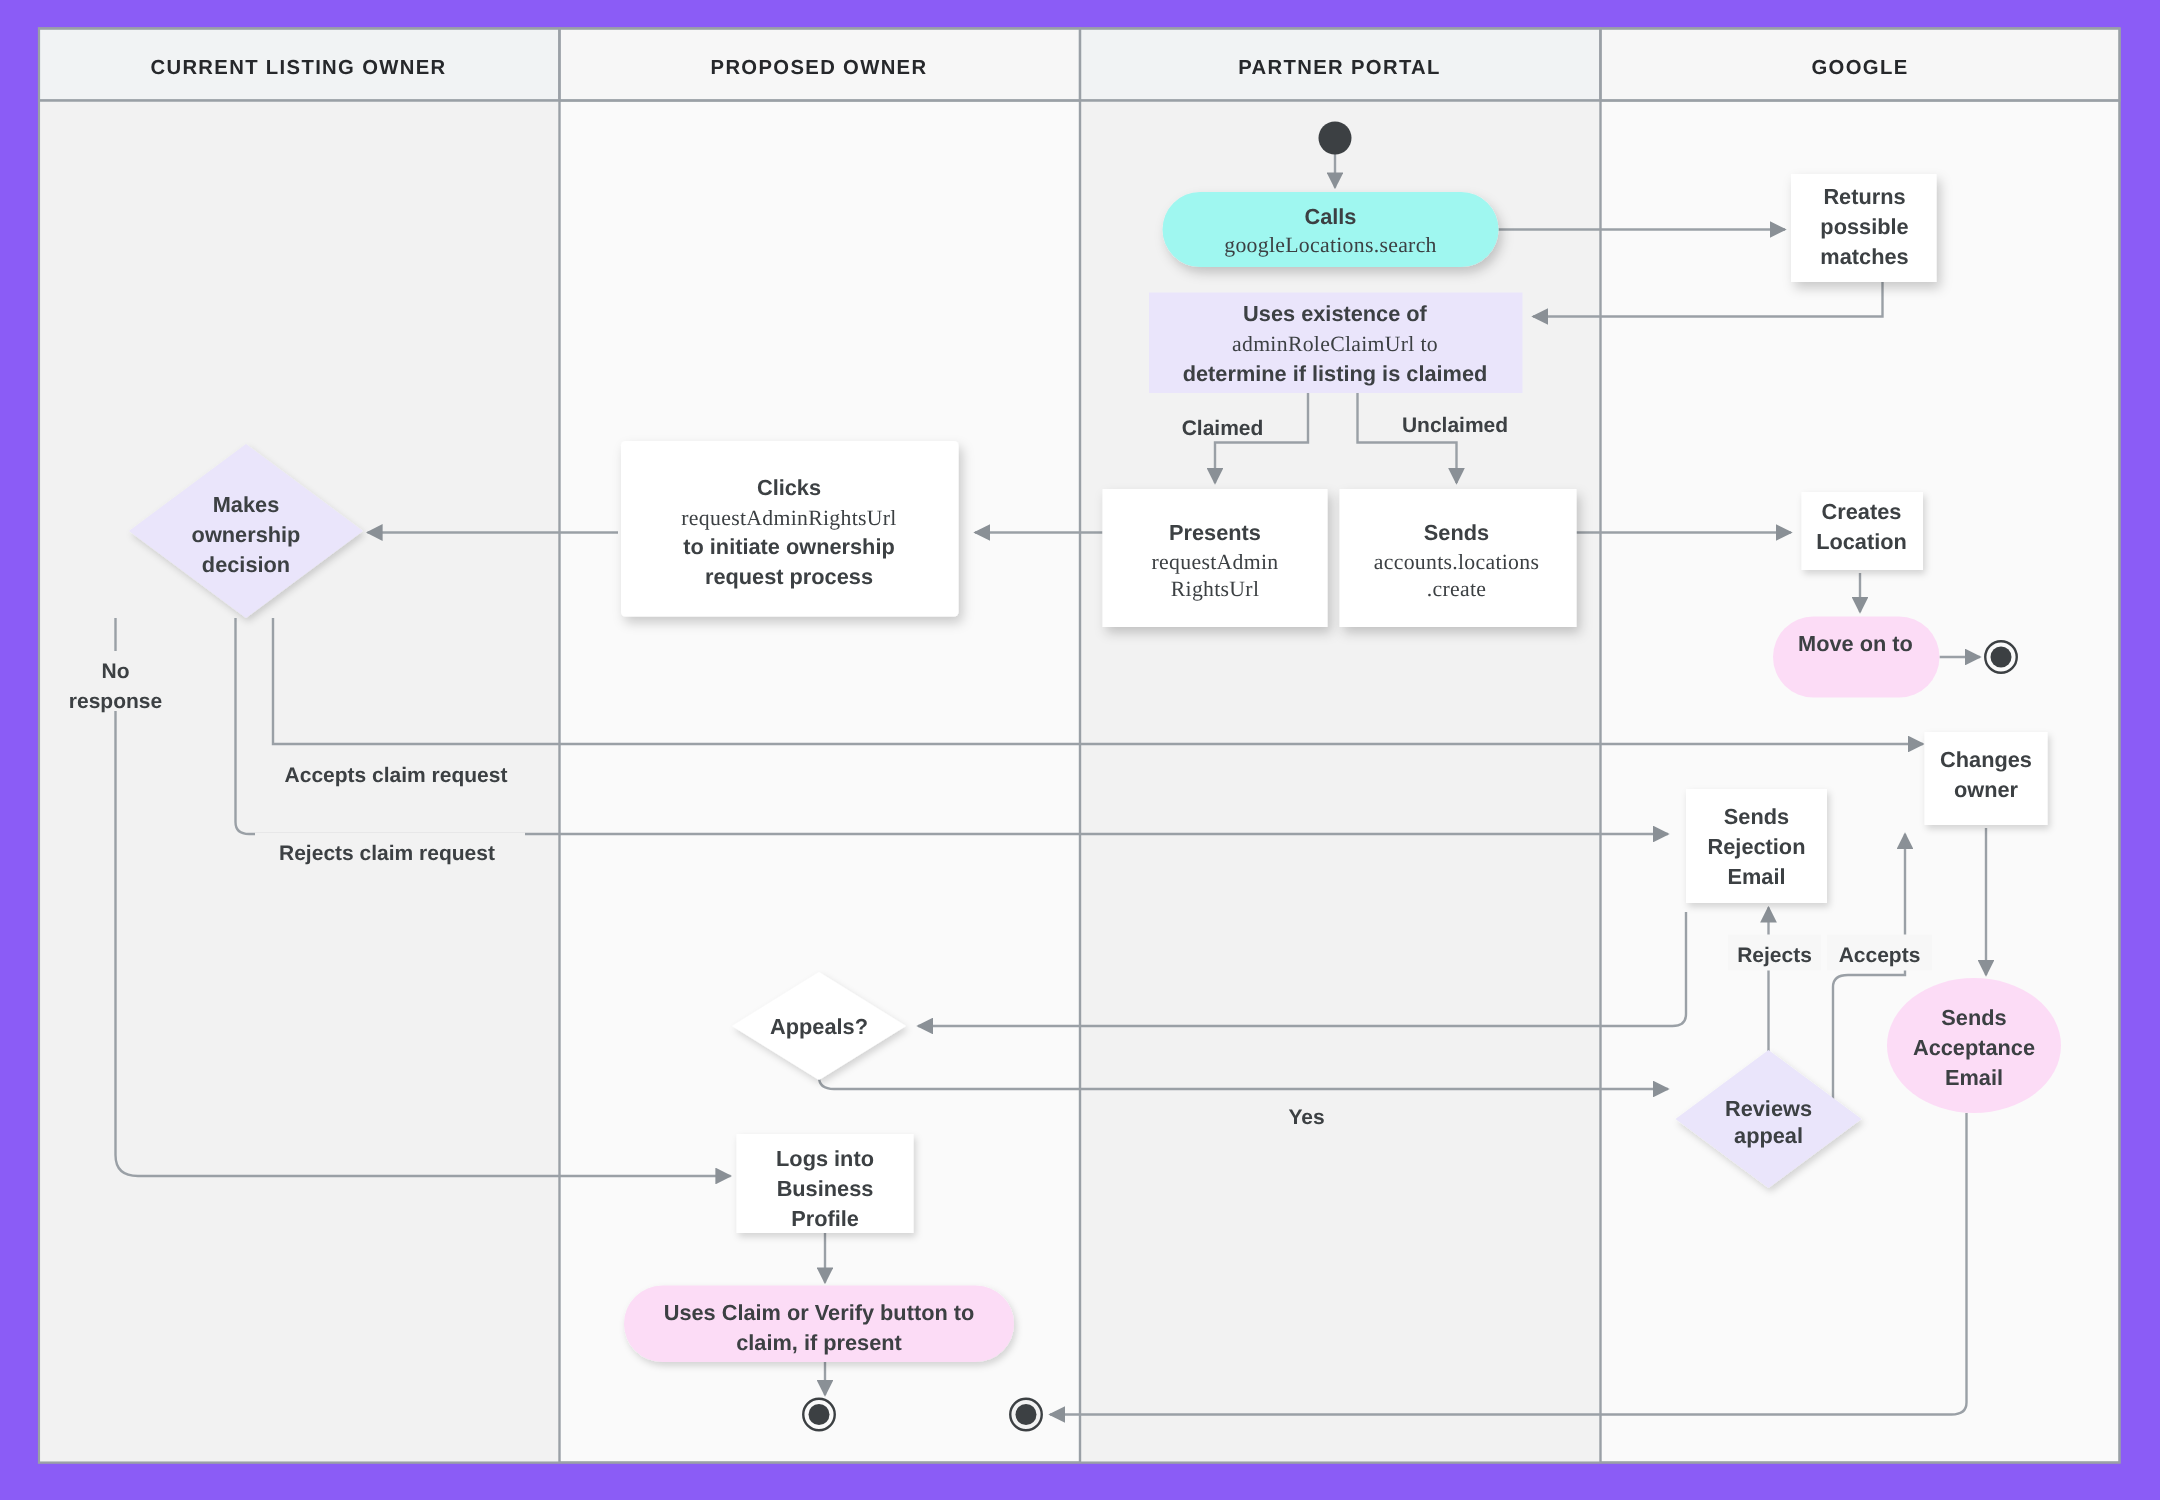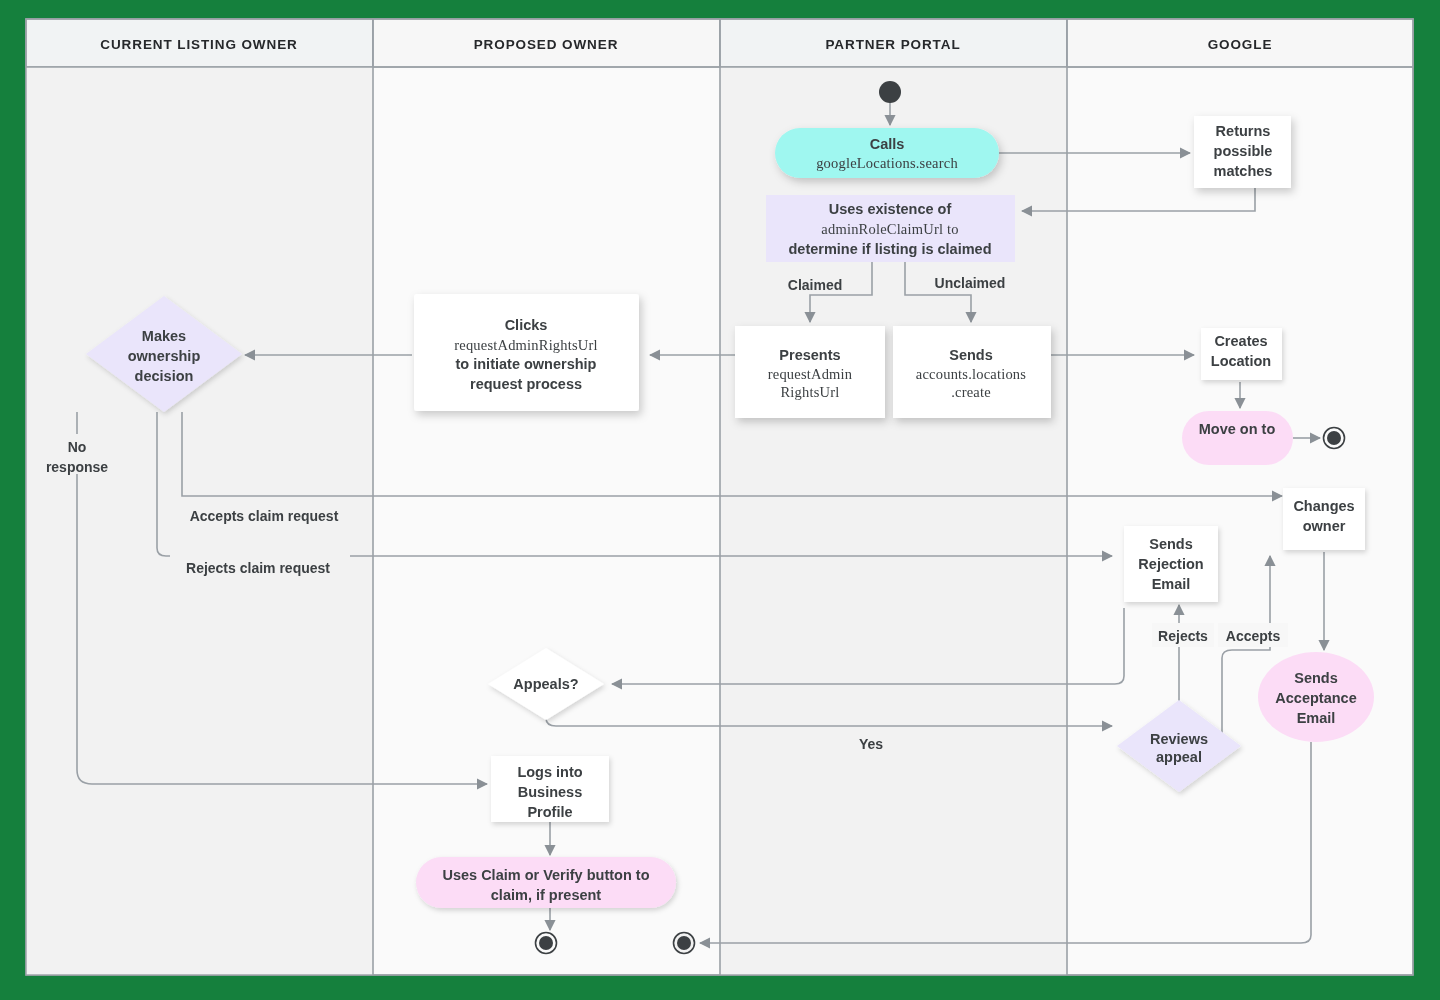--- a/index.html
+++ b/index.html
@@ -1,17 +1,17 @@
 <!DOCTYPE html>
 <html><head>
 <meta charset="utf-8">
 <style>
   html,body{margin:0;padding:0;background:#f8f8f8;}
   body{width:1440px;height:1000px;font-family:"Liberation Sans",sans-serif;overflow:hidden;}
-  #stage{position:relative;width:1440px;height:1000px;background:#15803d;text-align:center;}
+  #stage{position:relative;width:1440px;height:1000px;background:#8b5cf6;text-align:center;}
   svg{display:block;}
   .lane-head-txt{font-family:"Liberation Sans",sans-serif;font-size:13.5px;font-weight:700;letter-spacing:.9px;fill:#26282b;}
   .node-txt{font-family:"Liberation Sans",sans-serif;font-size:14.5px;font-weight:700;fill:#3c4043;}
   .node-txt.mono{font-family:"Liberation Serif",serif;font-weight:400;font-size:14.5px;letter-spacing:.2px;}
   .edge-lbl{font-family:"Liberation Sans",sans-serif;font-size:14px;font-weight:700;fill:#3c4043;}
   .ln{fill:none;stroke:#9aa0a6;stroke-width:1.6;}
 </style>
 </head>
 <body>
 

